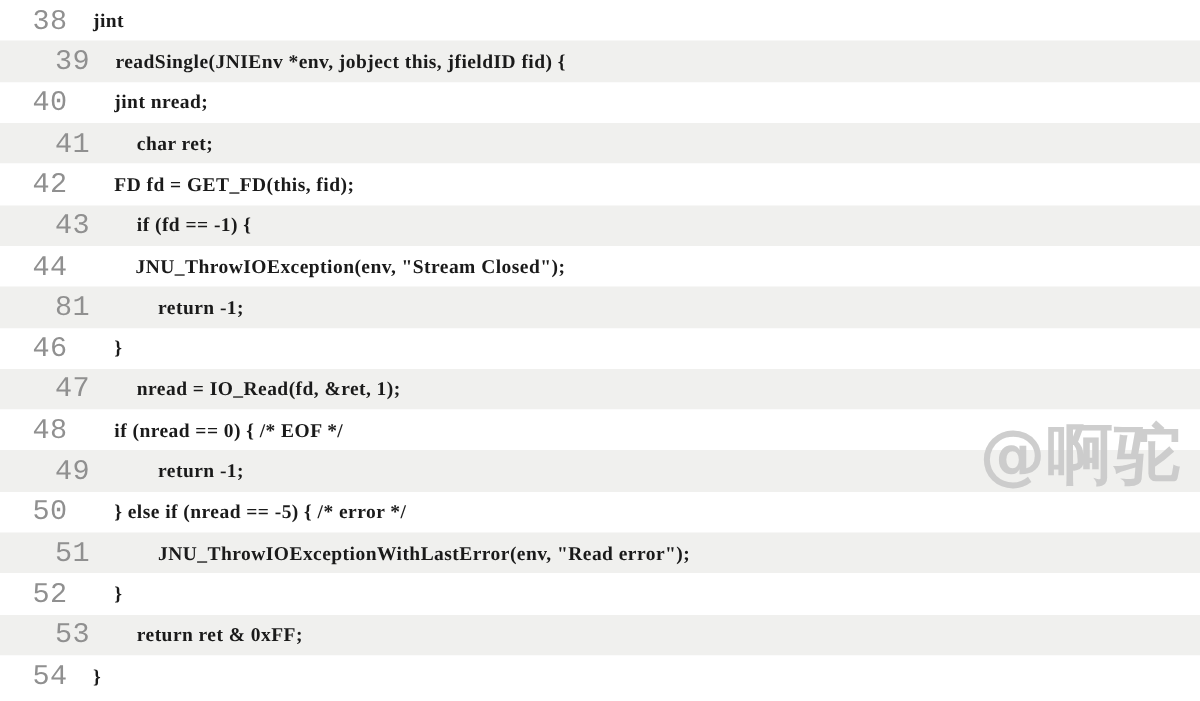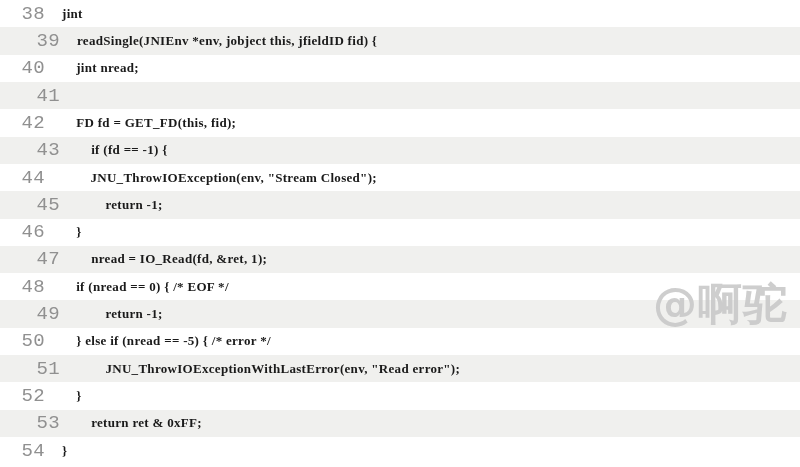--- a/index.html
+++ b/index.html
@@ -57,39 +57,40 @@
     <span class="code">readSingle(JNIEnv *env, jobject this, jfieldID fid) {</span>
   </div>
 
   <div class="row">
     <span class="num">40</span>
     <span class="code">    jint nread;</span>
   </div>
 
   <div class="row odd">
     <span class="num">41</span>
+    <span class="code">    char ret;</span>
   </div>
 
   <div class="row">
     <span class="num">42</span>
     <span class="code">    FD fd = GET_FD(this, fid);</span>
   </div>
 
   <div class="row odd">
     <span class="num">43</span>
     <span class="code">    if (fd == -1) {</span>
   </div>
 
   <div class="row">
     <span class="num">44</span>
     <span class="code">        JNU_ThrowIOException(env, "Stream Closed");</span>
   </div>
 
   <div class="row odd">
-    <span class="num">45</span>
+    <span class="num">81</span>
     <span class="code">        return -1;</span>
   </div>
 
   <div class="row">
     <span class="num">46</span>
     <span class="code">    }</span>
   </div>
 
   <div class="row odd">
     <span class="num">47</span>

